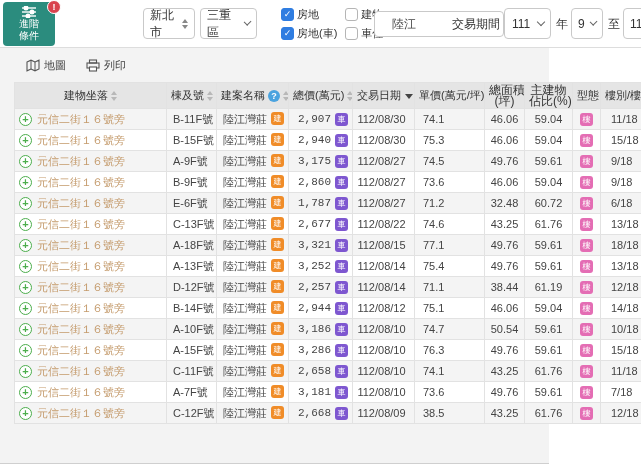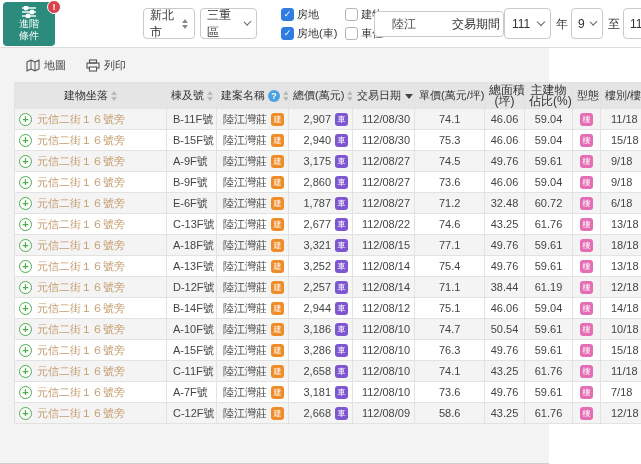--- a/index.html
+++ b/index.html
@@ -67,29 +67,29 @@
     background:#4aa3df; color:#fff; font-size:9px; font-weight:bold;
     align-items:center; justify-content:center; vertical-align:middle; margin-left:3px; cursor:pointer; }
   .c-addr { text-align:left; }
   .addr-wrap { display:flex; align-items:center; gap:5px; }
   .plus { flex:0 0 auto; width:13px; height:13px; border-radius:50%;
     border:1px solid #4cae4c; color:#4cae4c; background:#fff; font-size:11px; font-weight:bold;
     line-height:11px; text-align:center; cursor:pointer; }
   .addr-text { color:#c49a6b; }
   .c-unit { text-align:left; padding-left:6px; }
   .c-proj { text-align:left; padding-left:6px; }
-  .c-proj .inner, .c-price .inner { display:flex; align-items:center; gap:4px; }
+  .c-proj .inner, .c-price .inner { display:flex; align-items:flex-start; gap:4px;font-family:Liberation Mono, monospace; }
   .c-price .inner { justify-content:flex-end; }
   .badge { display:inline-flex; width:13px; height:13px; border-radius:3px;
     color:#fff; font-size:8px; align-items:center; justify-content:center; flex:0 0 auto; }
   .badge-orange { background:#f08c28; cursor:pointer; }
   .badge-purple { background:#7e57d0; }
   .badge-pink { background:#e46db4; }
-  .c-date { text-align:right; padding-left:0; }
-  .c-uprice { text-align:left; padding-left:24px; }
+  .c-date { text-align:center; padding-left:0; }
+  .c-uprice { text-align:left; padding-left:8px; }
   .c-area, .c-ratio { text-align:center; }
   .c-type { text-align:center; }
   .c-floor { text-align:left; padding-left:10px; }
 
   .footer-summary { position:absolute; left:20px; top:394px; font-size:11px; color:#666; }
 </style>
 </head>
 <body>
 
 <div class="app">
@@ -669,21 +669,21 @@
         <span class="badge badge-orange">建</span>
       </span>
     </td>
     <td class="c-price">
       <span class="inner">
         <span>2,668</span>
         <span class="badge badge-purple">車</span>
       </span>
     </td>
     <td class="c-date">112/08/09</td>
-    <td class="c-uprice">58.6</td>
+    <td class="c-uprice">38.5</td>
     <td class="c-area">43.25</td>
     <td class="c-ratio">61.76</td>
     <td class="c-type">
       <span class="badge badge-pink">樓</span>
     </td>
     <td class="c-floor">12/18</td>
   </tr>
         </tbody>
     </table>
 

